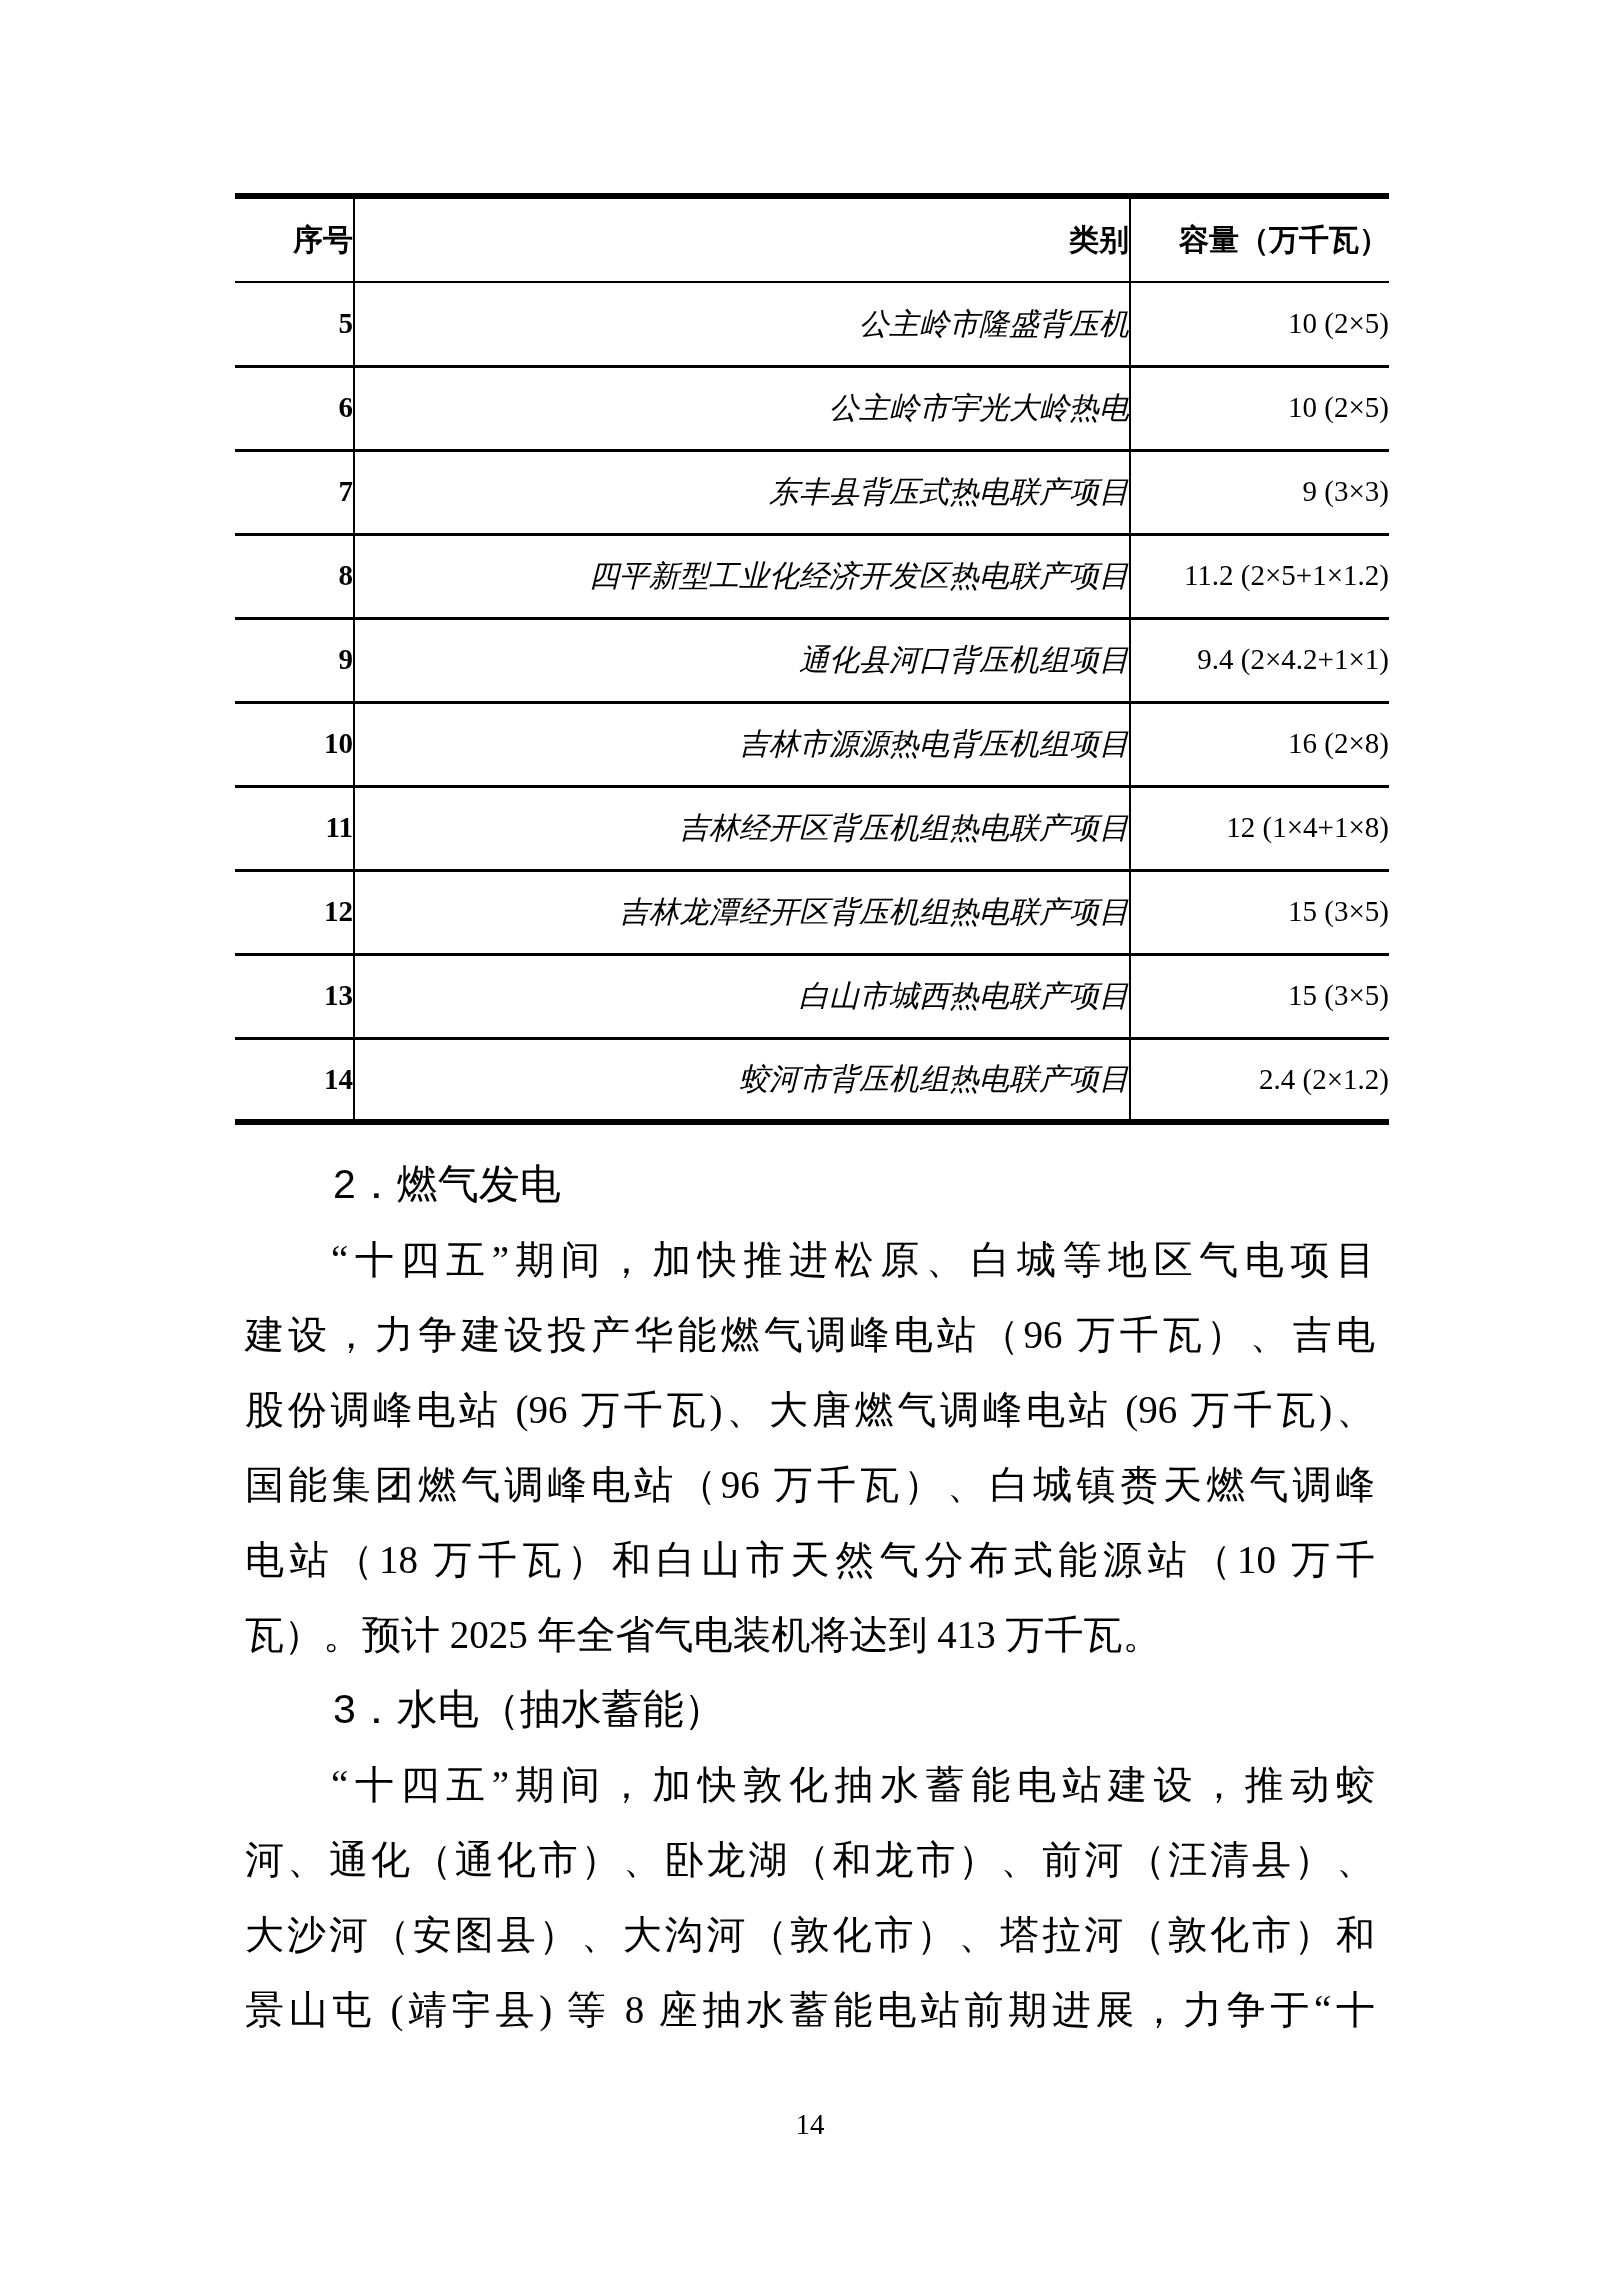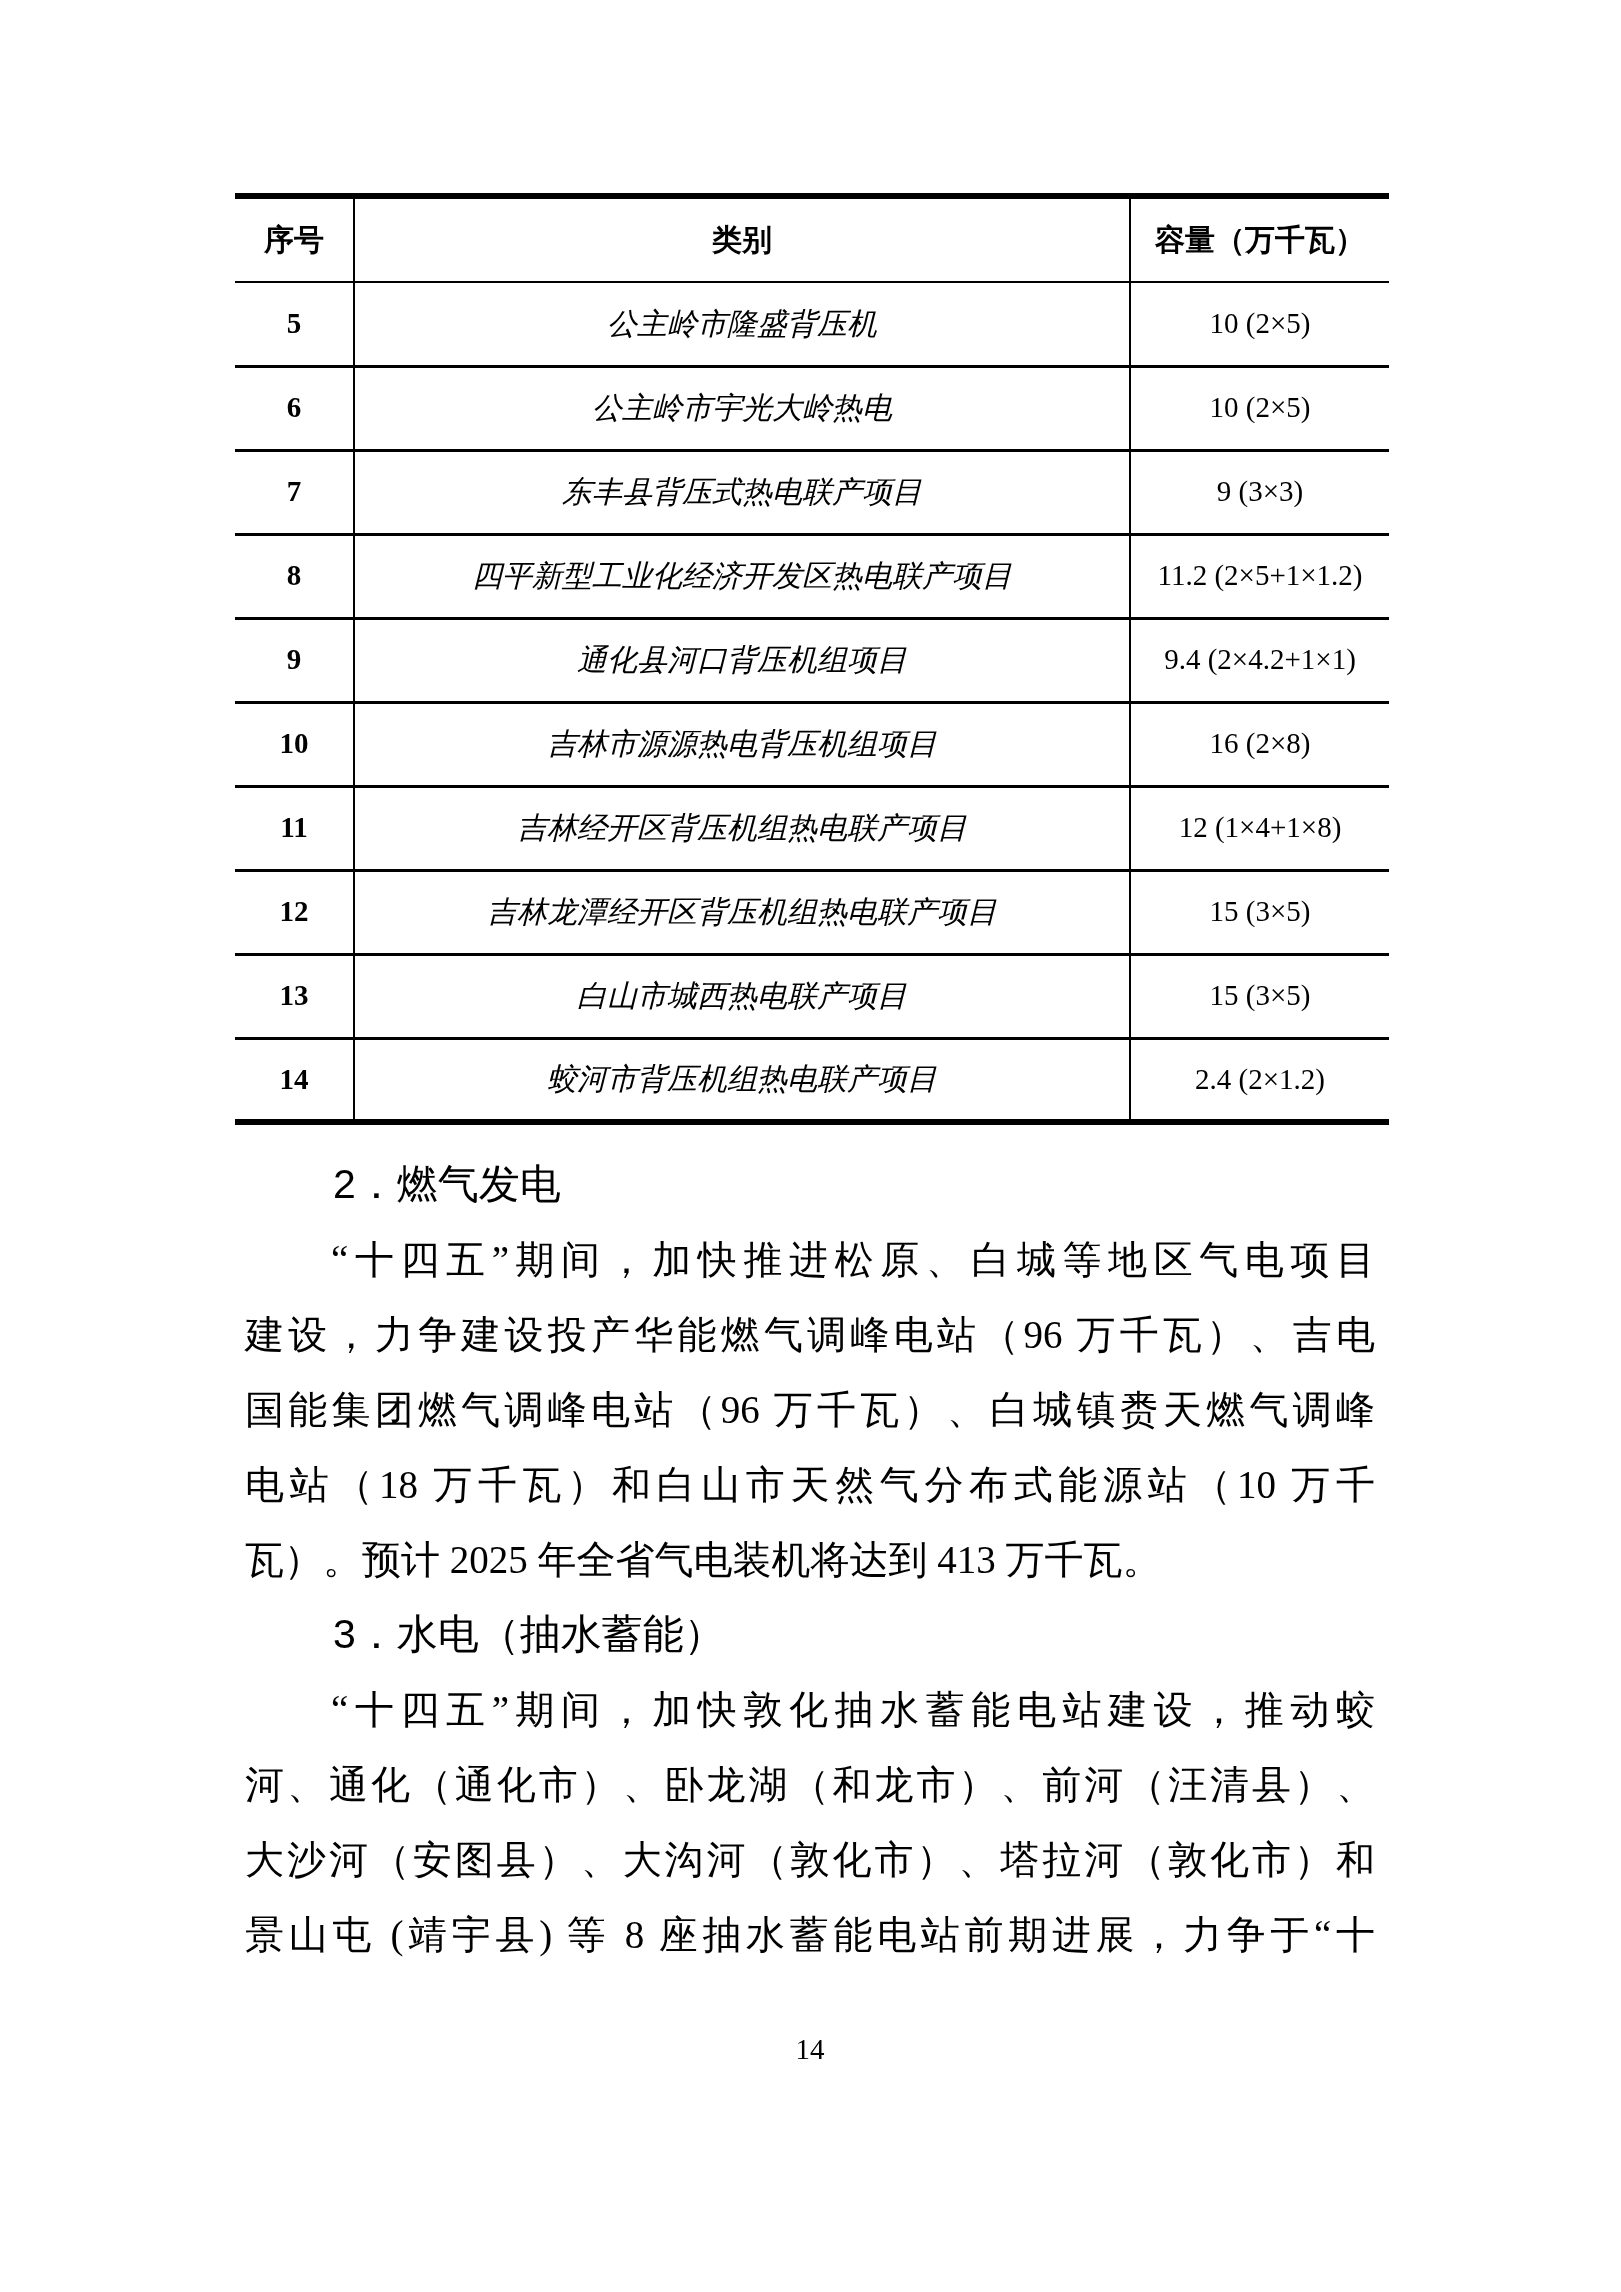--- a/index.html
+++ b/index.html
@@ -30,21 +30,21 @@
   }
   .cap-table tbody tr {
     height: 84px;
     border-bottom: 3.9px solid #000;
   }
   .cap-table tbody tr:last-child {
     border-bottom: none;
   }
   .cap-table th, .cap-table td {
     padding: 0;
-    text-align: center;
+    text-align: right;
     vertical-align: middle;
     line-height: 1.15;
   }
   .col-index    { width: 118px; }
   .col-category { width: 774px; border-left: 2px solid #000; }
   .col-capacity { width: 258px; border-left: 2px solid #000; }
   .cap-table th {
     font-family: "Liberation Sans", "DejaVu Sans", sans-serif;
     font-weight: bold;
     font-size: 30px;
@@ -164,20 +164,21 @@
         <td class="col-category">蛟河市背压机组热电联产项目</td>
         <td class="col-capacity">2.4 (2×1.2)</td>
       </tr>
     </tbody>
 </table>
 
 <div class="content" id="content">
     <div class="sec-heading">2．燃气发电</div>
     <div class="body-line first-line">“十四五”期间，加快推进松原、白城等地区气电项目</div>
     <div class="body-line">建设，力争建设投产华能燃气调峰电站（96 万千瓦）、吉电</div>
+    <div class="body-line">股份调峰电站 (96 万千瓦)、大唐燃气调峰电站 (96 万千瓦)、</div>
     <div class="body-line">国能集团燃气调峰电站（96 万千瓦）、白城镇赉天燃气调峰</div>
     <div class="body-line">电站（18 万千瓦）和白山市天然气分布式能源站（10 万千</div>
     <div class="body-line para-end">瓦）。预计 2025 年全省气电装机将达到 413 万千瓦。</div>
     <div class="sec-heading">3．水电（抽水蓄能）</div>
     <div class="body-line first-line">“十四五”期间，加快敦化抽水蓄能电站建设，推动蛟</div>
     <div class="body-line">河、通化（通化市）、卧龙湖（和龙市）、前河（汪清县）、</div>
     <div class="body-line">大沙河（安图县）、大沟河（敦化市）、塔拉河（敦化市）和</div>
     <div class="body-line">景山屯 (靖宇县) 等 8 座抽水蓄能电站前期进展，力争于“十</div>
   </div>
 

